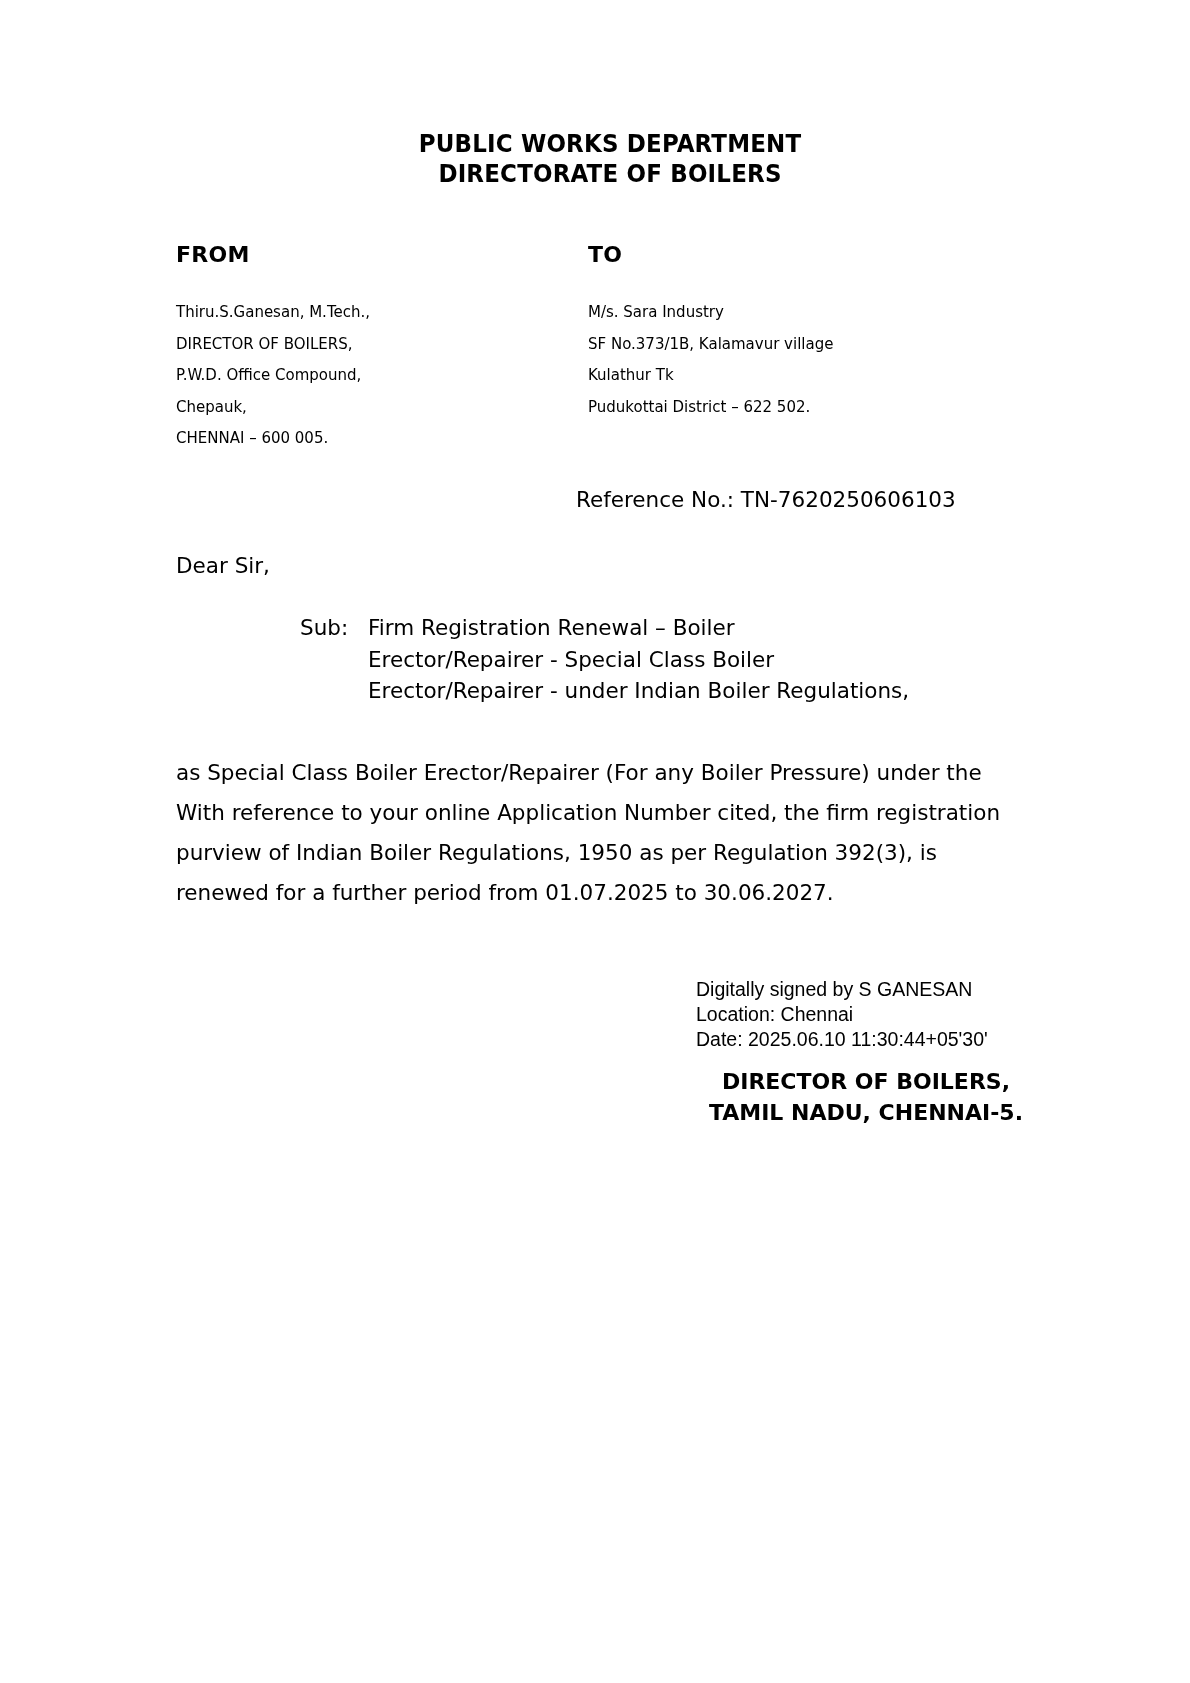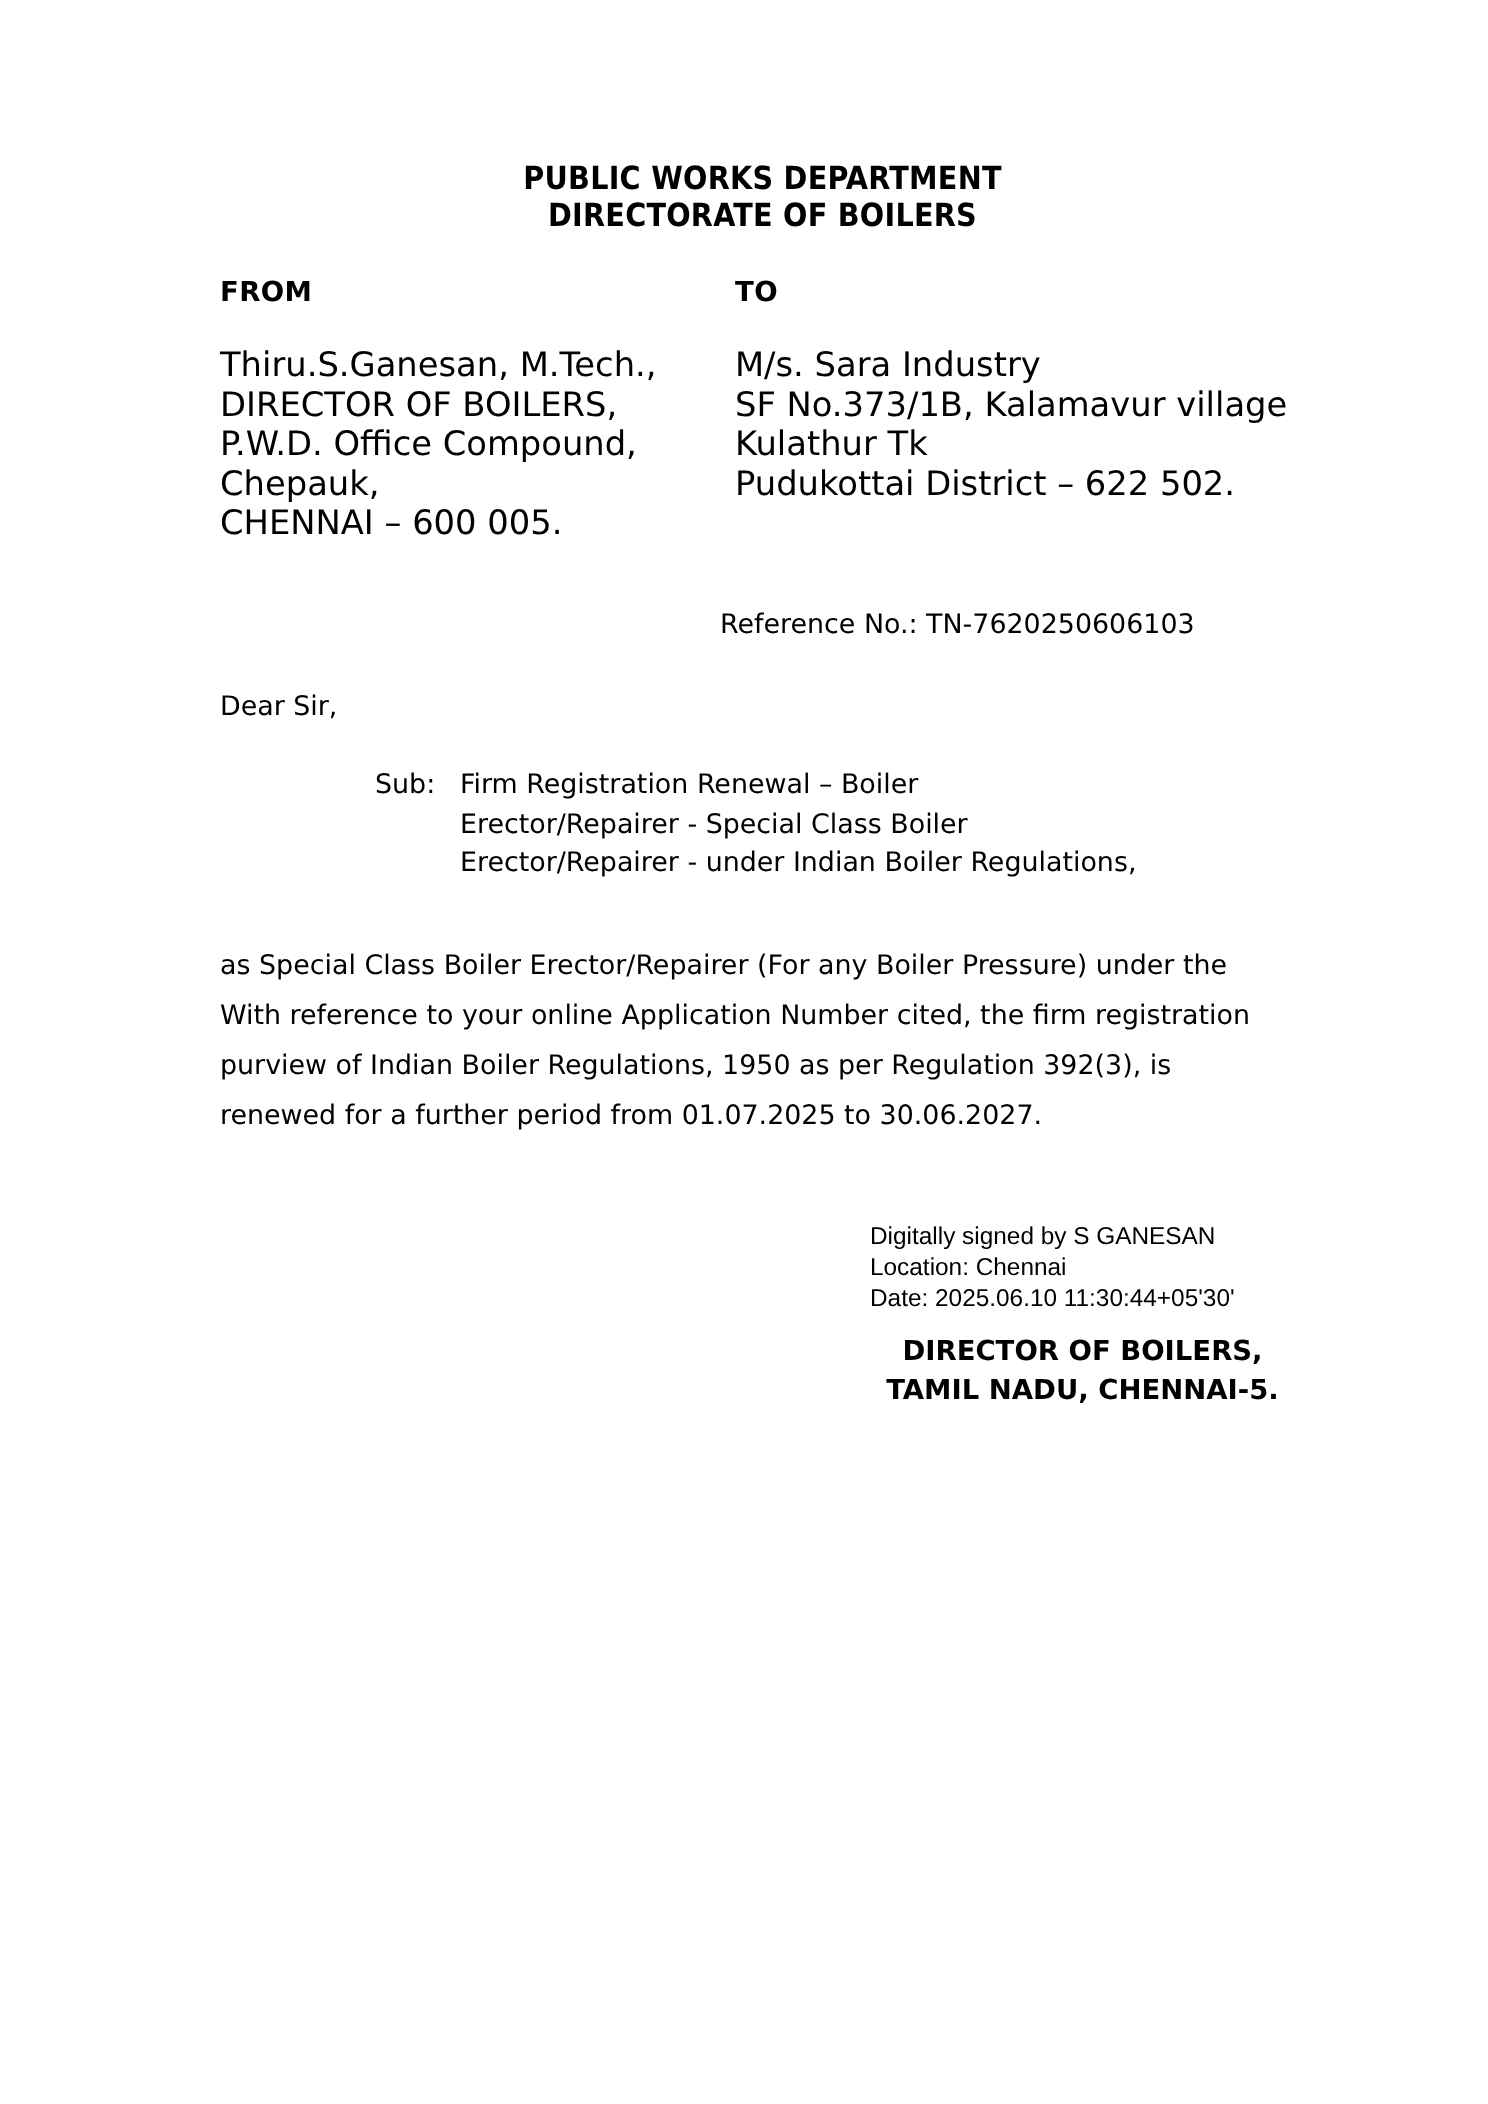--- a/index.html
+++ b/index.html
@@ -49,23 +49,24 @@
   }
   .col-from { position: absolute; left: 0; top: 0; width: 400px; }
   .col-to   { position: absolute; left: 412px; top: 0; width: 456px; }
 
   .addr-head {
     font-family: "DejaVu Sans", sans-serif;
     font-weight: bold;
     font-size: 22px;
     letter-spacing: 0.3px;
     margin-bottom: 30px;
+    margin-top: 20px;
   }
   .addr-line {
-    font-size: 27px;
+    font-size: 15px;
     line-height: 31.5px;
     white-space: nowrap;
   }
 
   
   .reference {
     margin-top: 62px;
     padding-left: 400px;
     font-size: 21.5px;
     line-height: 32px;

